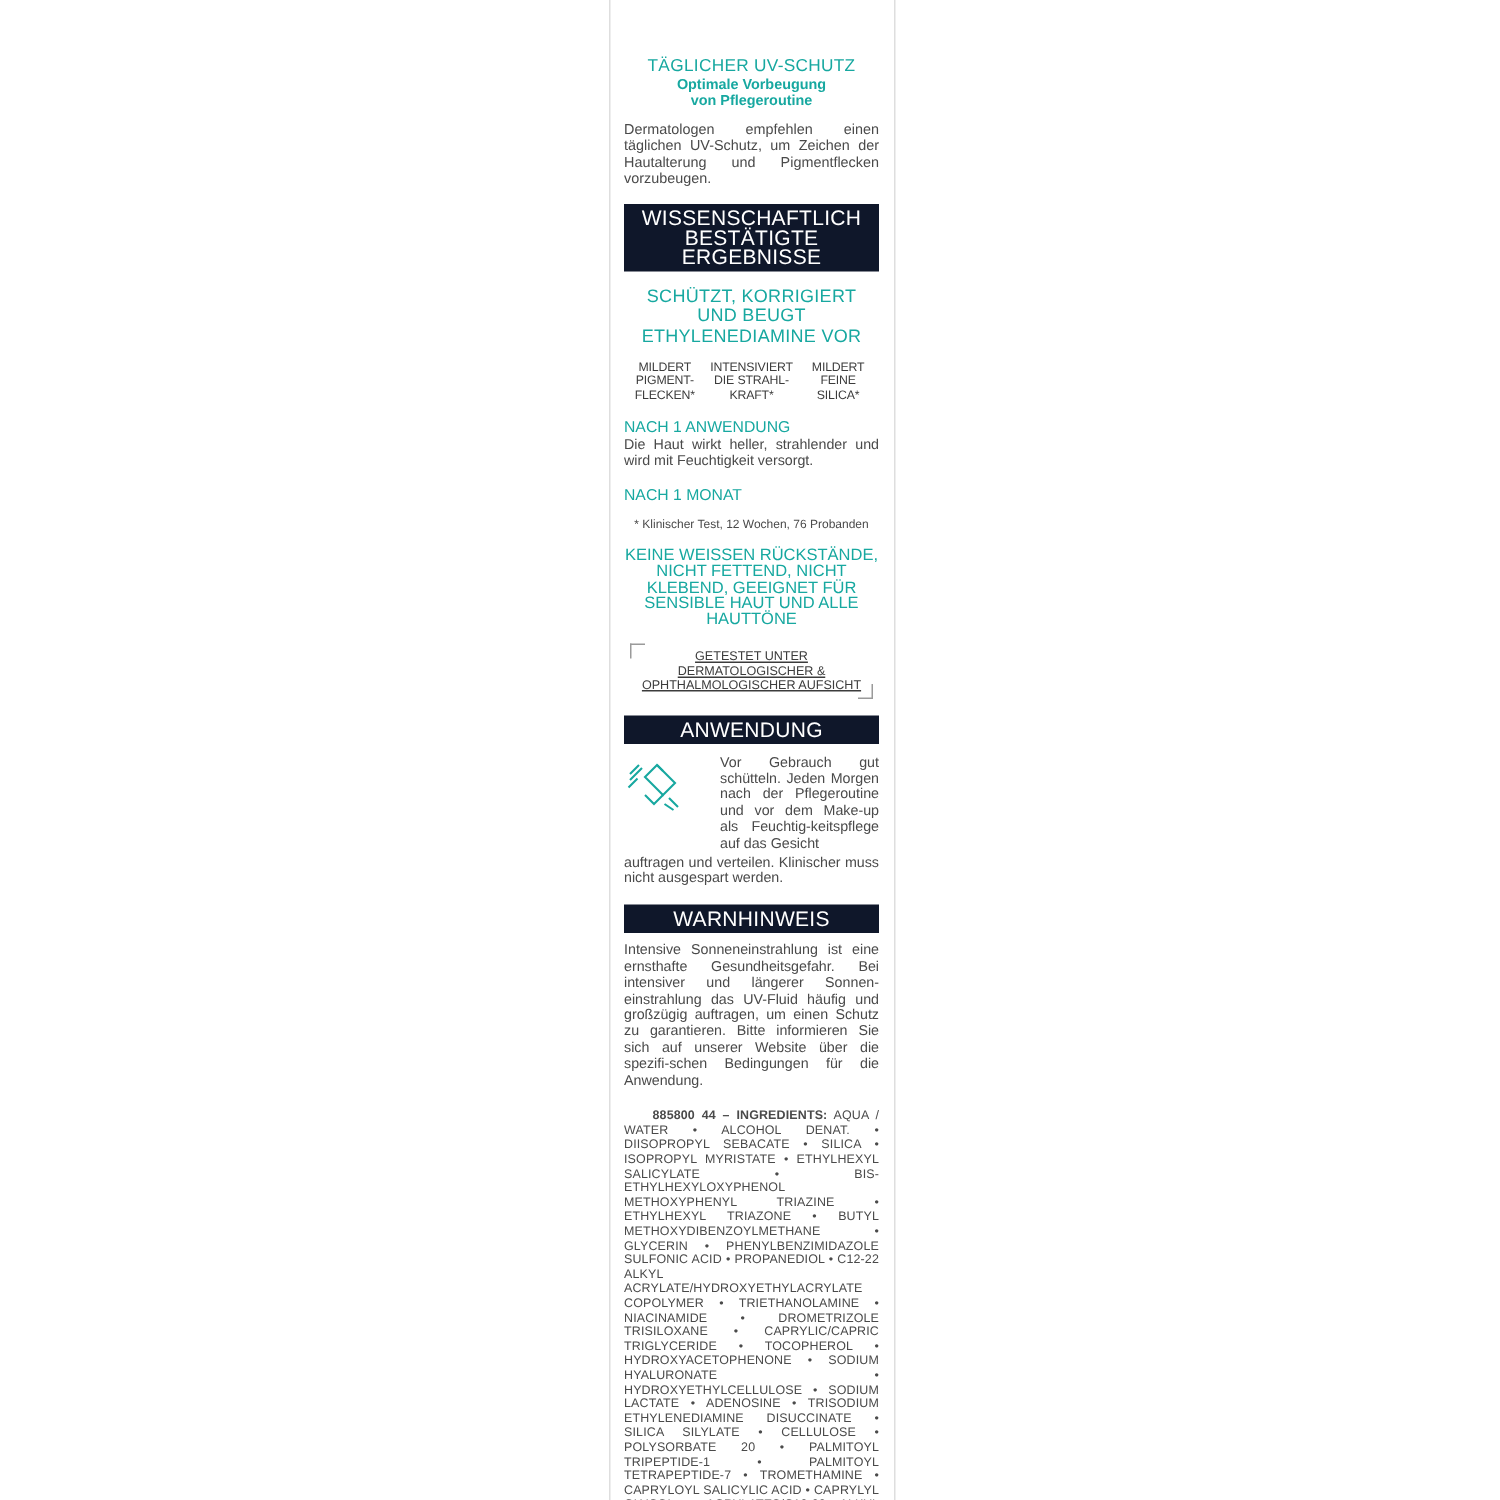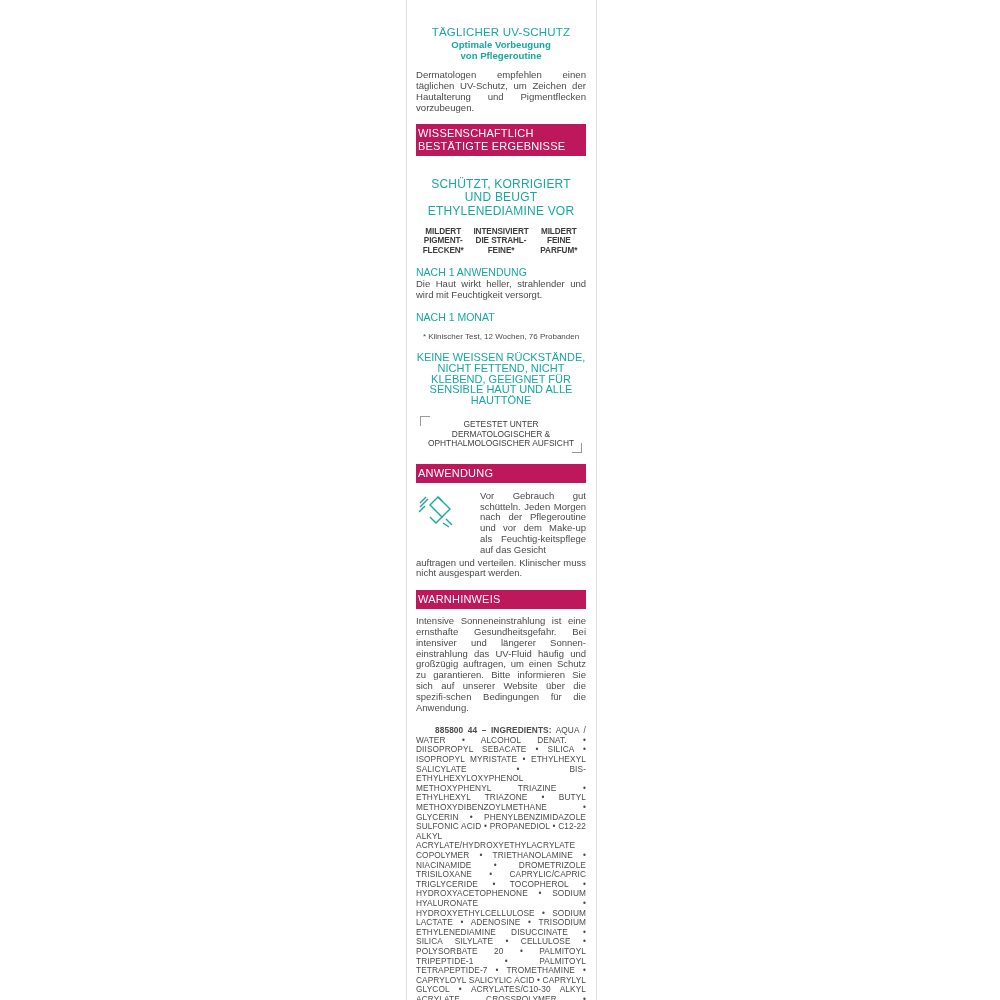--- a/index.html
+++ b/index.html
@@ -9,58 +9,58 @@
     font-family:"Liberation Sans", sans-serif;
     color:#3a3a3a;
     overflow:hidden;
   }
   .page{position:relative;width:1000px;height:1000px;}
   
   .edge{position:absolute;top:0;bottom:0;width:1px;background:#dedede;}
   .edge.left{left:406px;}
   .edge.right{left:596px;}
   .panel{
-    position:absolute;left:406px;top:4px;width:190px;height:949px;
+    position:absolute;left:406px;top:16px;width:190px;height:949px;
     padding:0; box-sizing:border-box;
   }
   .inner{padding:22px 10px 0 10px;}
   
   .h-title{
     font-size:11.5px;line-height:12.5px;letter-spacing:.2px;
     color:#17a8a0;text-align:center;margin:0;
   }
   .h-sub{
     font-size:11.5px;line-height:12.5px;color:#17a8a0;text-align:center;margin:0;font-weight:bold;
   }
   .body-txt{
     font-size:9.6px;line-height:11px;color:#4a4a4a;margin:8px 0 0 0;
     text-align:justify;
   }
   .bar{
-    background:#be185d;color:#fff;text-align:left;
-    font-size:11px;line-height:13px;padding:3px 2px;margin:11px 0 0 0;
+    background:#0f172a;color:#fff;text-align:center;
+    font-size:14px;line-height:13px;padding:3px 2px;margin:11px 0 0 0;
     letter-spacing:.2px;
   }
   .bar.two{padding:3px 2px;}
   .h-claim{
     font-size:12px;line-height:13.5px;color:#17a8a0;text-align:center;
-    margin:22px 0 0 0;letter-spacing:.2px;
+    margin:10px 0 0 0;letter-spacing:.2px;
   }
   .cols{display:flex;gap:3px;margin:9px 0 0 0;}
   .col{flex:1;text-align:center;font-size:8.2px;line-height:9.3px;
-       font-weight:bold;color:#3c3c3c;letter-spacing:-.1px;}
+       font-weight:normal;color:#3c3c3c;letter-spacing:-.1px;}
   .sec-h{font-size:10.5px;line-height:12px;color:#17a8a0;margin:11px 0 1px 0;}
   .sec-p{font-size:9.5px;line-height:10.8px;color:#4a4a4a;margin:0;text-align:justify;}
   .foot-note{font-size:8px;line-height:9.5px;color:#4a4a4a;margin:9px 0 0 0;text-align:center;}
   .teal-block{
     color:#17a8a0;font-size:11px;line-height:10.8px;text-align:center;margin:10px 0 0 0;
   }
   .derm-box{
     position:relative;margin:10px 4px 0 4px;padding:4px 6px;
-    font-size:8.4px;line-height:9.6px;text-align:center;color:#3c3c3c;
+    font-size:8.4px;line-height:9.6px;text-align:center;color:#3c3c3c;text-decoration:underline;
   }
   .derm-box:before,.derm-box:after{content:"";position:absolute;width:9px;height:9px;}
   .derm-box:before{left:0;top:0;border-left:1px solid #9a9a9a;border-top:1px solid #9a9a9a;}
   .derm-box:after{right:0;bottom:0;border-right:1px solid #9a9a9a;border-bottom:1px solid #9a9a9a;}
   .use-row{display:flex;gap:24px;margin-top:8px;align-items:flex-start;}
   .use-icon{width:40px;flex:0 0 40px;padding-top:2px;}
   .use-txt{flex:1;font-size:9.5px;line-height:10.8px;color:#4a4a4a;text-align:justify;}
   .use-more{font-size:9.5px;line-height:10.8px;color:#4a4a4a;margin:2px 0 0 0;text-align:justify;}
   .warn-p{font-size:9.5px;line-height:10.8px;color:#4a4a4a;margin:7px 0 0 0;text-align:justify;}
   .ingr{
@@ -101,26 +101,26 @@
 
       <div class="cols">
         <div class="col">
           <div>MILDERT</div>
           <div>PIGMENT-</div>
           <div>FLECKEN*</div>
         </div>
         <div class="col">
           <div>INTENSIVIERT</div>
           <div>DIE STRAHL-</div>
-          <div>FEINE*</div>
+          <div>KRAFT*</div>
         </div>
         <div class="col">
           <div>MILDERT</div>
           <div>FEINE</div>
-          <div>PARFUM*</div>
+          <div>SILICA*</div>
         </div>
       </div>
 
       <div class="sec-h">NACH 1 ANWENDUNG</div>
       <p class="sec-p">Die Haut wirkt heller, strahlender und wird mit Feuchtigkeit versorgt.</p>
 
       <div class="sec-h">NACH 1 MONAT</div>
 
       <div class="foot-note">* Klinischer Test, 12 Wochen, 76 Probanden</div>
 

